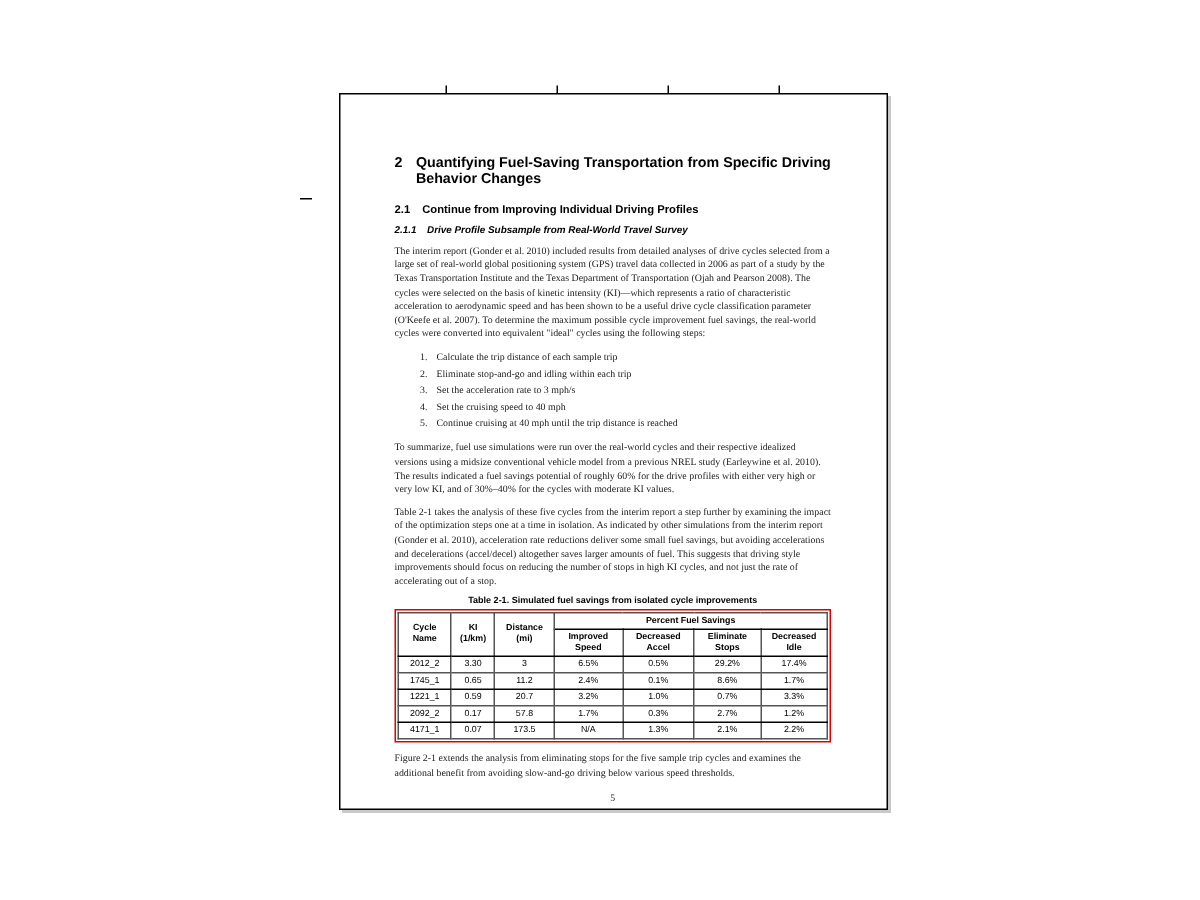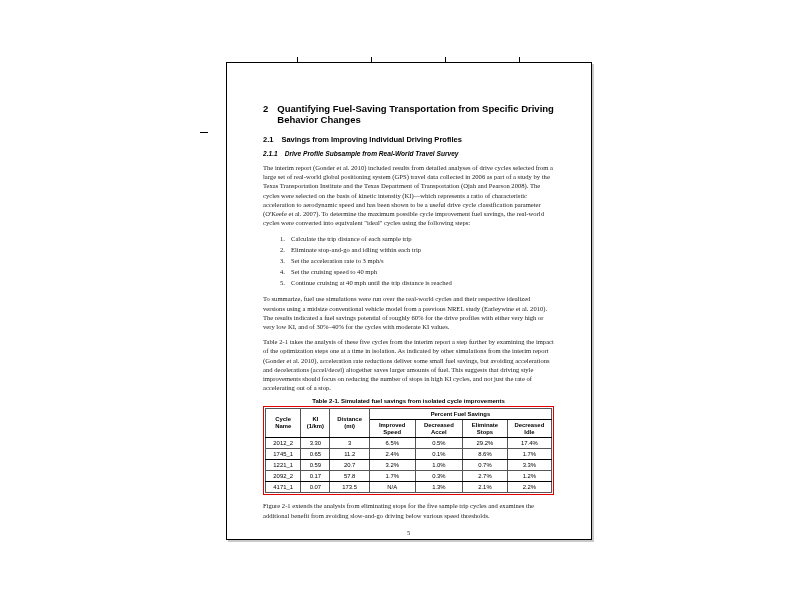--- a/index.html
+++ b/index.html
@@ -75,21 +75,21 @@
 
 <div class="sheet">
 
   <div class="h1">
     <span class="num">2</span>
     <span>Quantifying Fuel-Saving Transportation from Specific Driving Behavior Changes</span>
   </div>
 
   <div class="h2">
     <span class="num">2.1</span>
-    <span>Savings from Improving Individual Driving Profiles</span>
+    <span>Continue from Improving Individual Driving Profiles</span>
   </div>
 
   <div class="h3">
     <span class="num">2.1.1</span>
     <span>Drive Profile Subsample from Real-World Travel Survey</span>
   </div>
 
   <p class="body">The interim report (Gonder et al. 2010) included results from detailed analyses of drive cycles selected from a large set of real-world global positioning system (GPS) travel data collected in 2006 as part of a study by the Texas Transportation Institute and the Texas Department of Transportation (Ojah and Pearson 2008). The cycles were selected on the basis of kinetic intensity (KI)—which represents a ratio of characteristic acceleration to aerodynamic speed and has been shown to be a useful drive cycle classification parameter (O'Keefe et al. 2007). To determine the maximum possible cycle improvement fuel savings, the real-world cycles were converted into equivalent "ideal" cycles using the following steps:</p>
 
   <div class="steps" id="steps-list">

